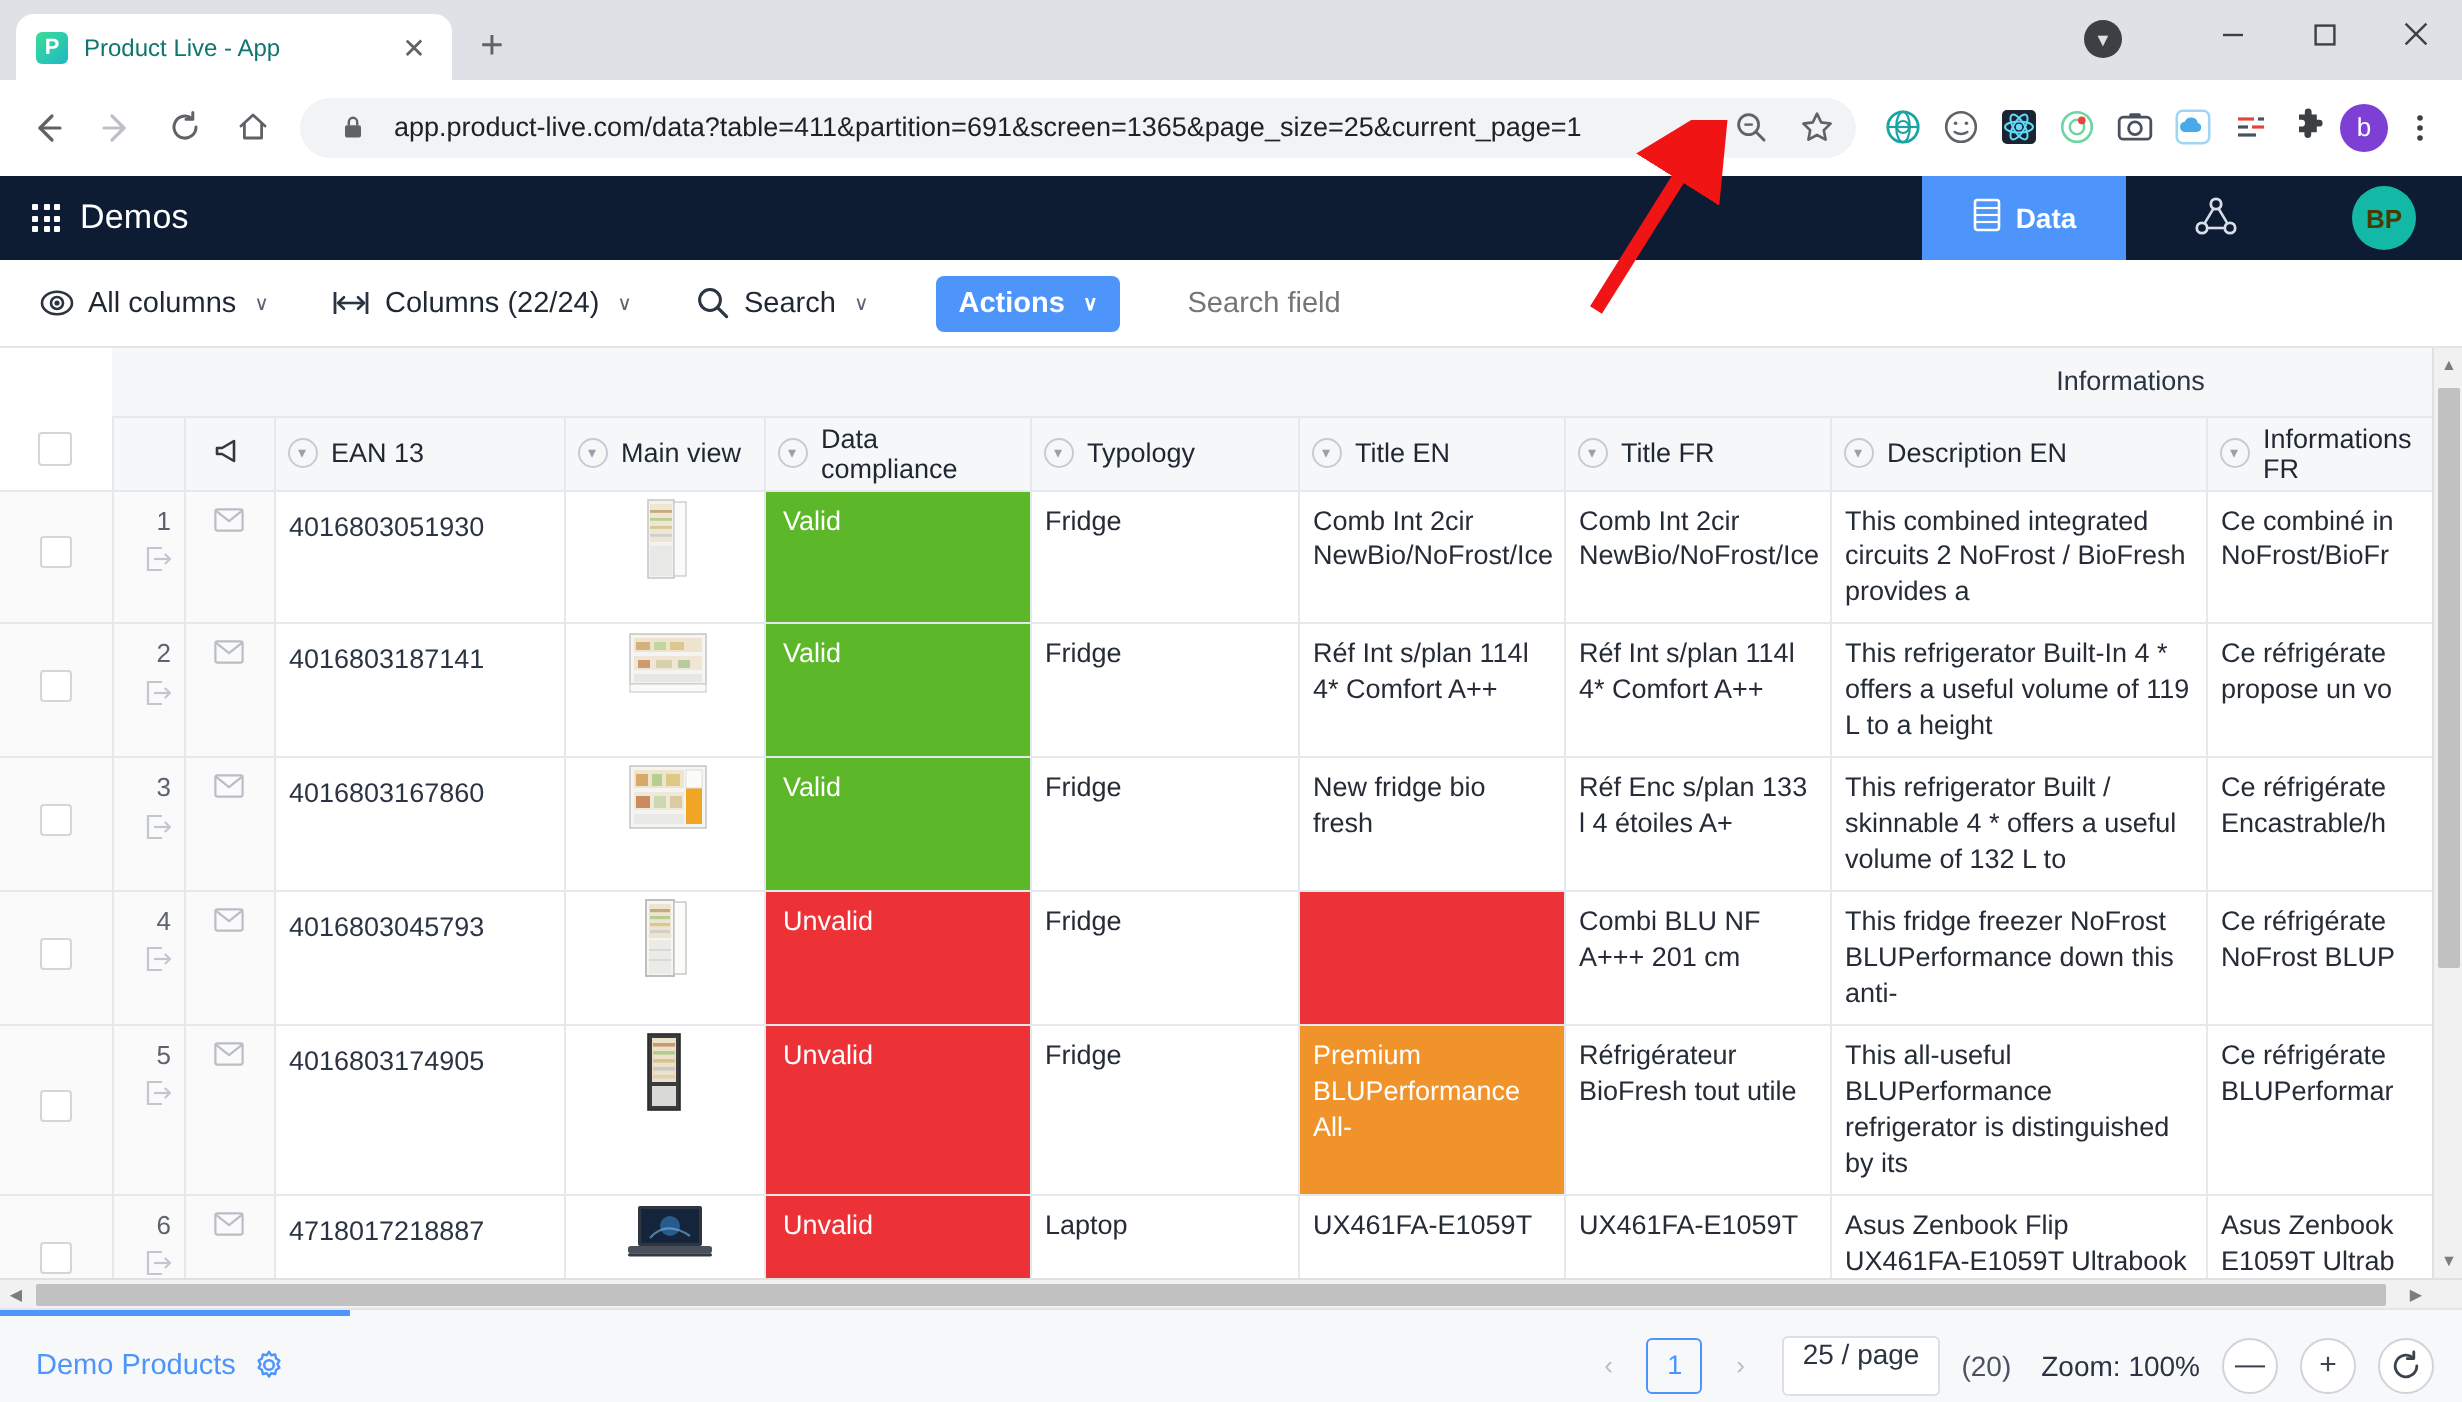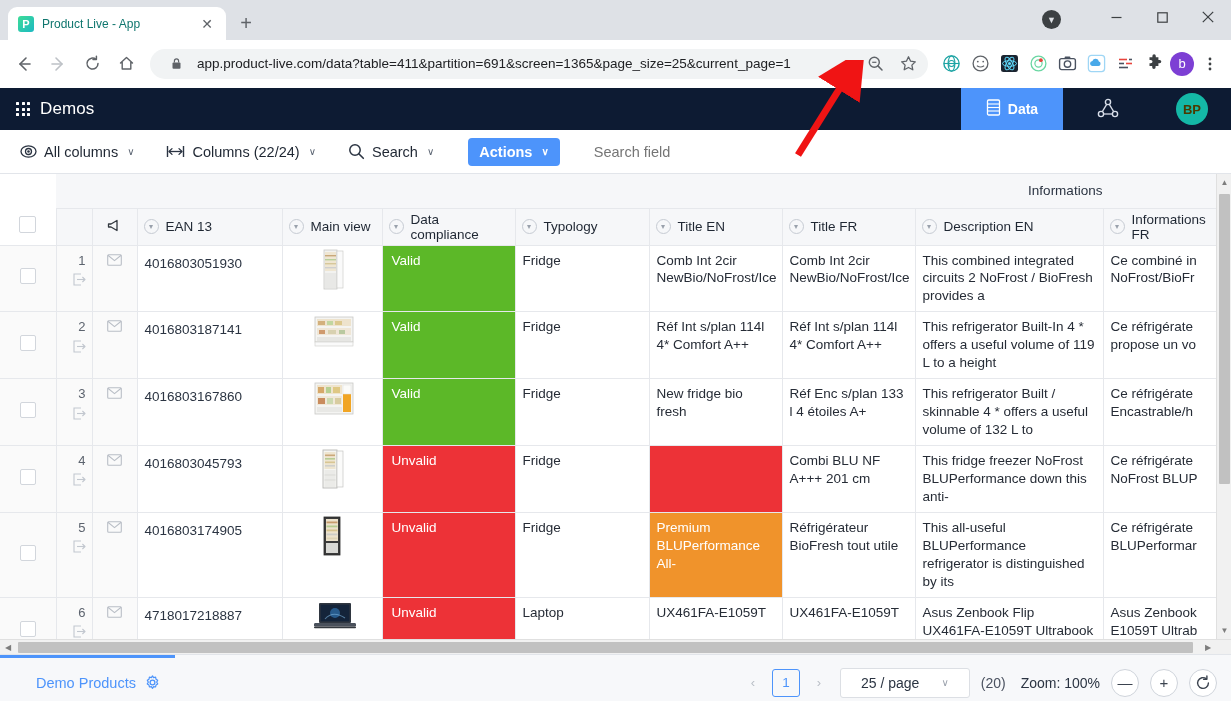--- a/index.html
+++ b/index.html
@@ -345,40 +345,41 @@
     height: 56px;
     background: #f7f8fa;
     border-top: 1px solid #e2e5ea;
     display: flex; align-items: center;
     position: relative;
   }
   .footer-tabline {
     position: absolute; top: 0; left: 0; width: 175px; height: 3px;
     background: #4d94fb;
   }
-  .footer-left { display:flex; align-items:center; gap: 9px; padding-left: 36px; }
+  .footer-left { display:flex; align-items:center; gap: 9px; padding-left: 18px; }
   .footer-tab-label { font-size: 14.5px; color: #4d94fb; }
   .footer-gear { color: #4d94fb; display:flex; align-items:center; }
   .footer-right {
     margin-left: auto; display: flex; align-items: center;
     gap: 11px; padding-right: 14px;
   }
   .pg-arrow { color: #b9bec6; font-size: 13px; width: 16px; text-align:center; }
   .pg-current {
     border: 1px solid #4d94fb; color: #4d94fb;
     width: 28px; height: 28px; border-radius: 3px;
     display: flex; align-items: center; justify-content: center;
     font-size: 13.5px;
   }
   .pg-select {
     border: 1px solid #dcdfe4; background: #fff;
     border-radius: 3px; height: 30px;
     display: flex; align-items: center; gap: 22px;
-    padding: 0 20px; font-size: 14px; color: #2b3442;
+    padding: 0 9px; font-size: 14px; color: #2b3442;
     margin-left: 2px;
+    flex-direction: column;
   }
   .pg-select .chev { color: #9aa1ac; font-size: 10px; }
   .pg-count { font-size: 14px; color: #4b5260; }
   .zoom-label { font-size: 14px; color: #2b3442; margin-left: 4px; }
   .circle-btn {
     width: 28px; height: 28px; border-radius: 50%;
     border: 1px solid #cfd4db; background: #fff;
     display: flex; align-items: center; justify-content: center;
     color: #3b434f; font-size: 15px;
   }

